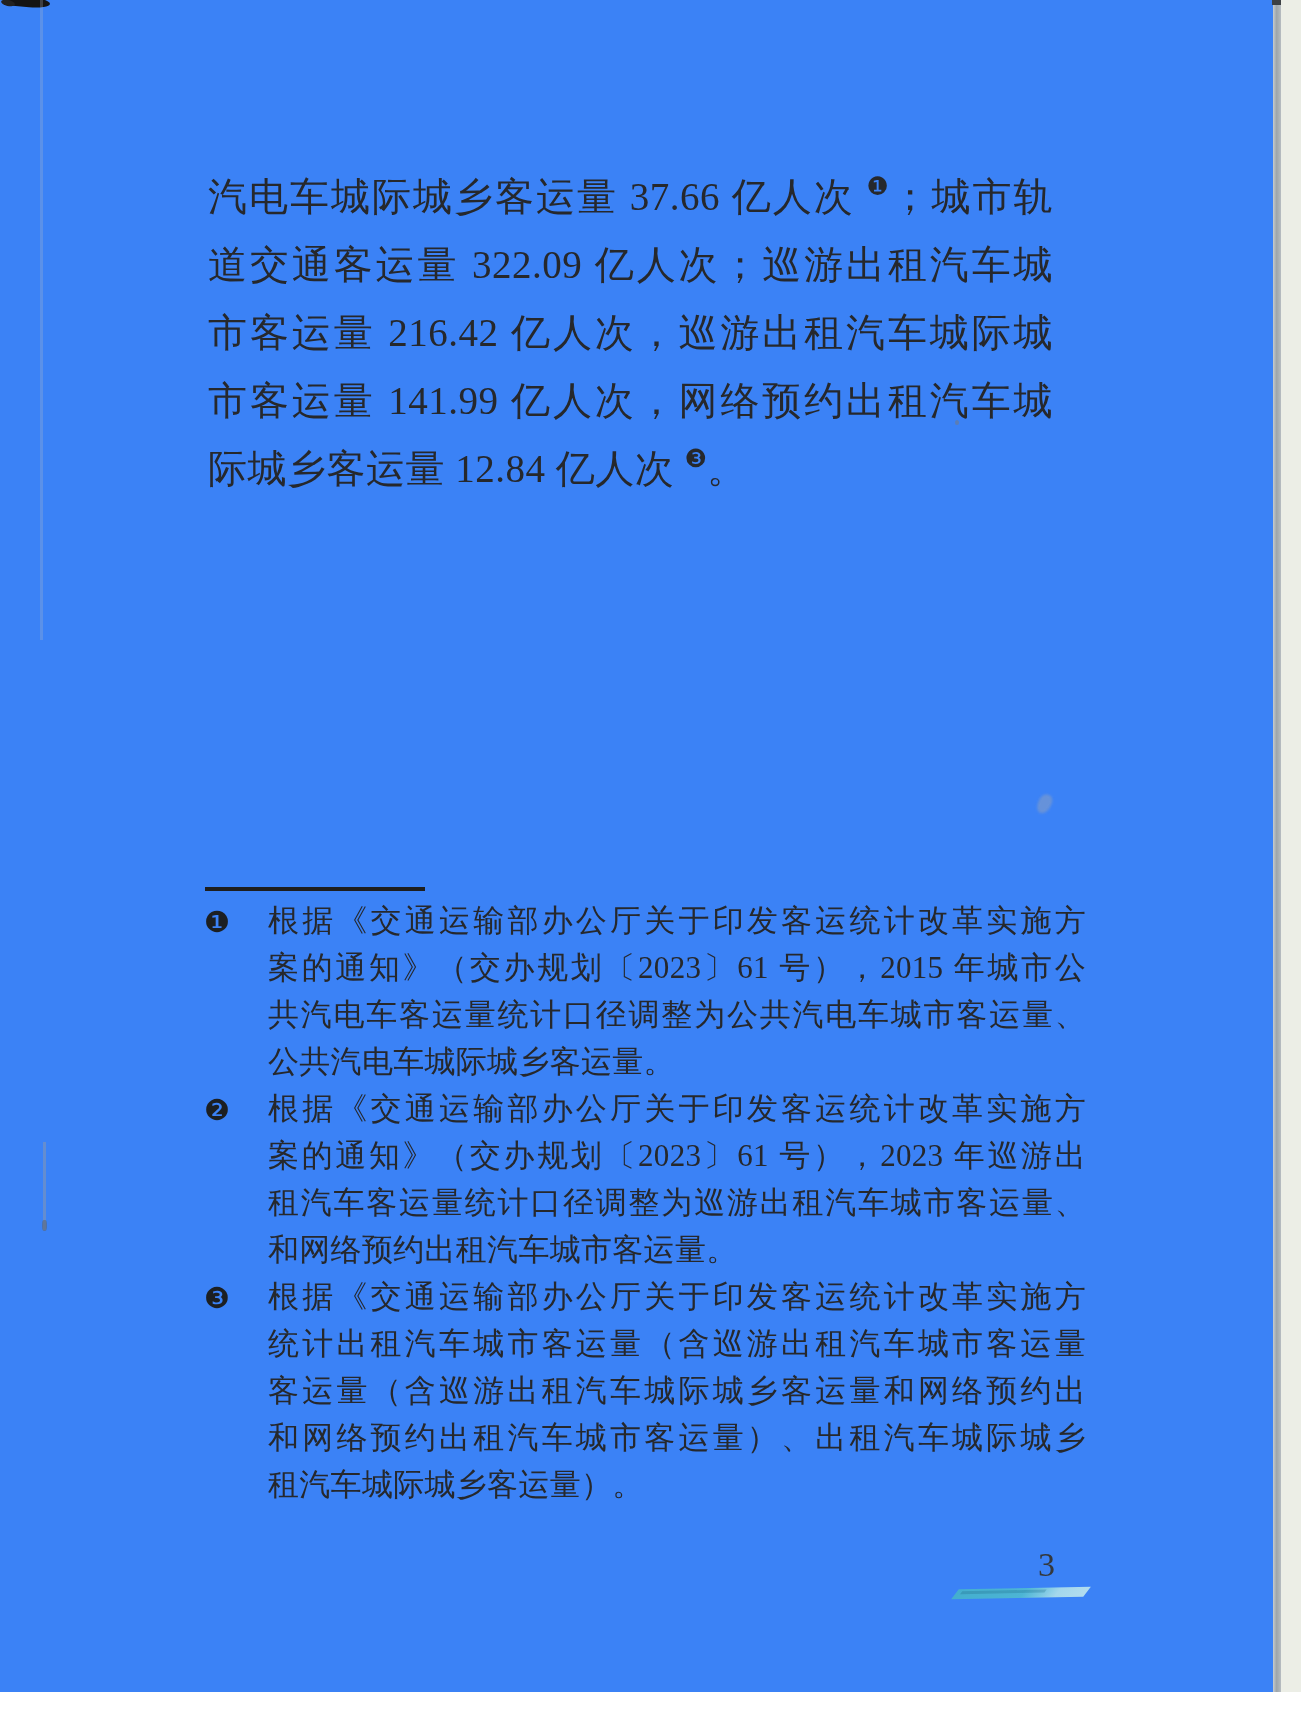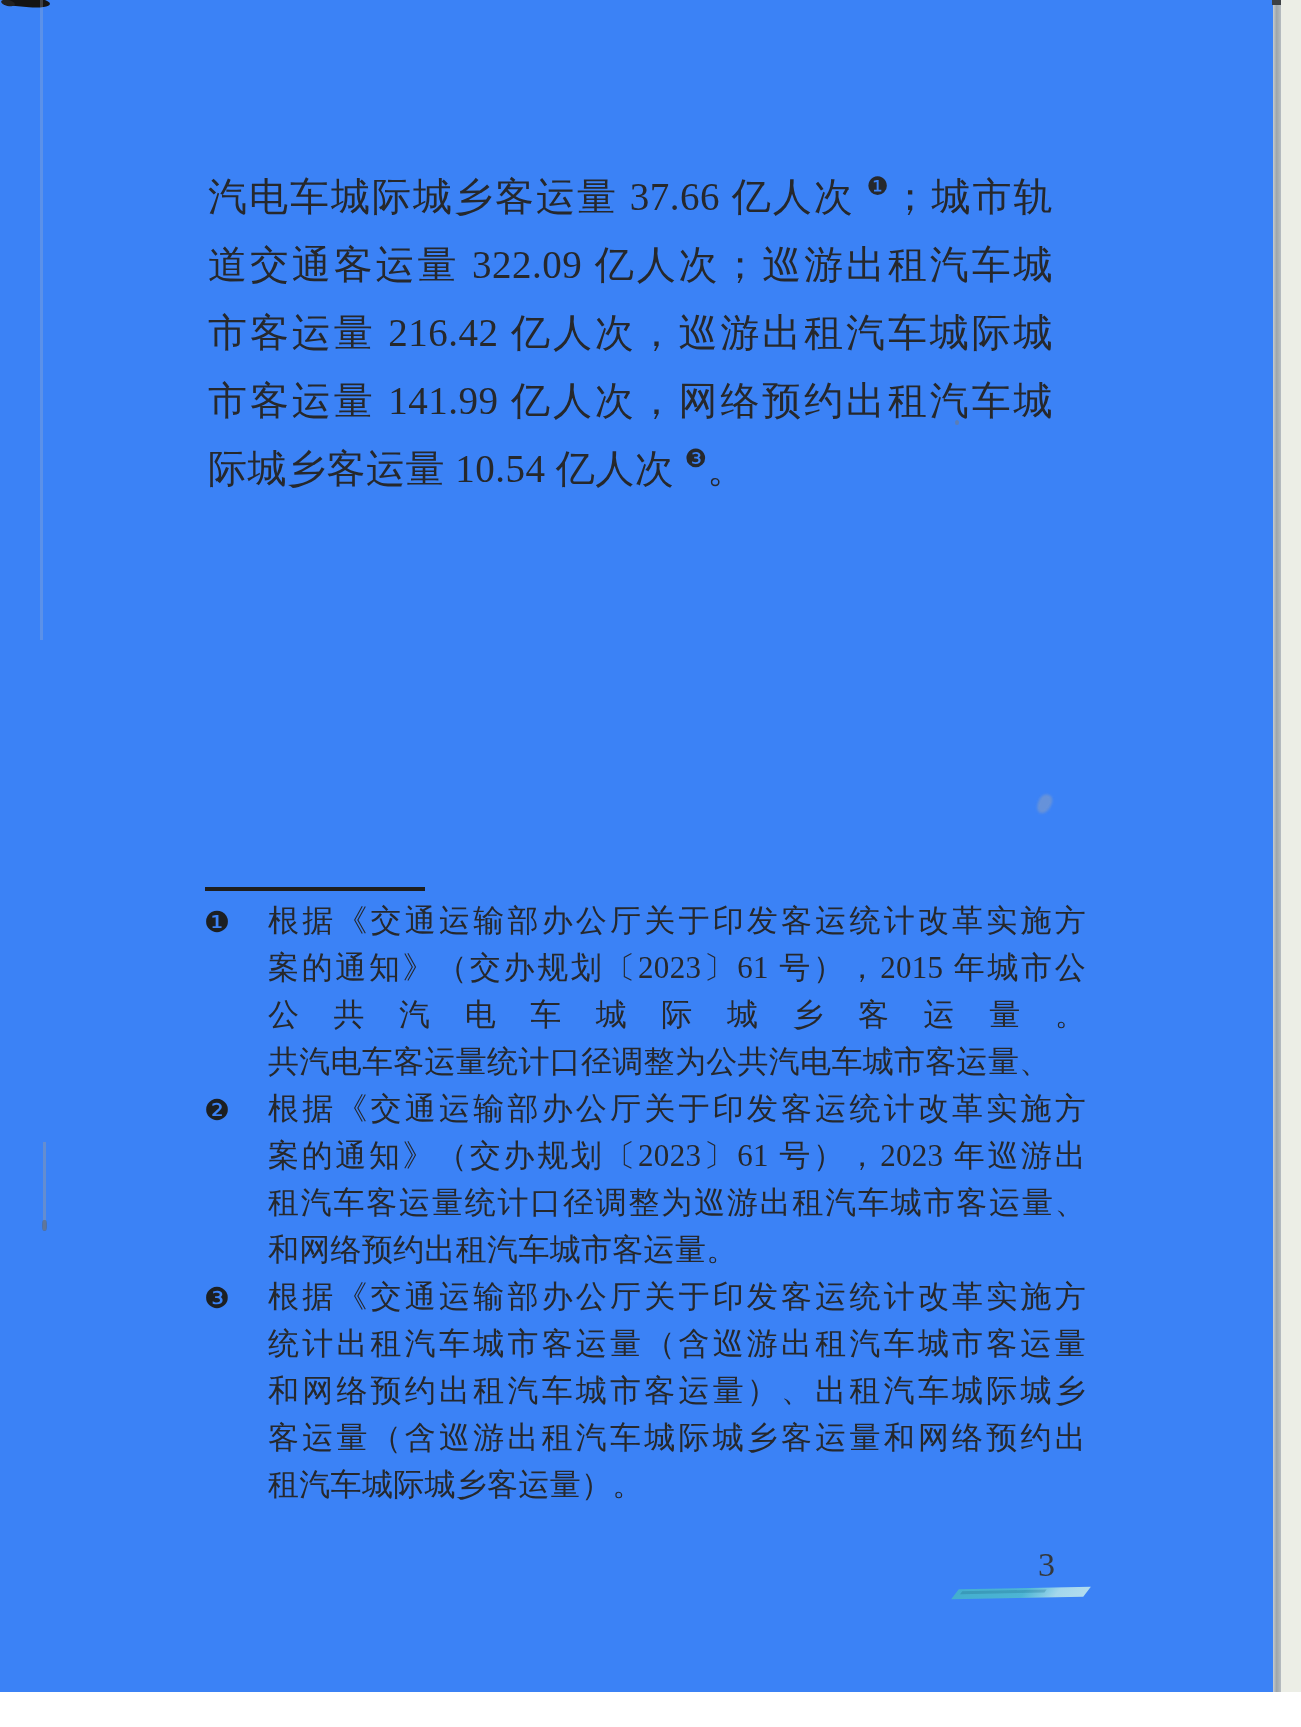--- a/index.html
+++ b/index.html
@@ -99,45 +99,45 @@
 </head>
 <body>
 
 <div class="page">
 
   <div class="body-text">
       <div class="bline"><span>汽电车城际城乡客运量 37.66 亿人次 </span><sup class="fnref">❶</sup><span>；城市轨</span></div>
       <div class="bline"><span>道交通客运量 322.09 亿人次；巡游出租汽车城</span></div>
       <div class="bline"><span>市客运量 216.42 亿人次，巡游出租汽车城际城</span></div>
       <div class="bline"><span>市客运量 141.99 亿人次，网络预约出租汽车城</span></div>
-      <div class="bline"><span>际城乡客运量 10.54 亿人次 </span><sup class="fnref">❸</sup><span>。</span></div>
+      <div class="bline"><span>际城乡客运量 12.84 亿人次 </span><sup class="fnref">❸</sup><span>。</span></div>
     </div>
 
   <div class="fn-divider"></div>
   <div class="footnotes">
       <div class="footnote">
         <span class="fnmark">❶</span>
         <div class="fline">根据《交通运输部办公厅关于印发客运统计改革实施方</div>
         <div class="fline">案的通知》（交办规划〔2023〕61 号），2015 年城市公</div>
+        <div class="fline">共汽电车客运量统计口径调整为公共汽电车城市客运量、</div>
         <div class="fline">公共汽电车城际城乡客运量。</div>
-        <div class="fline">共汽电车客运量统计口径调整为公共汽电车城市客运量、</div>
       </div>
       <div class="footnote">
         <span class="fnmark">❷</span>
         <div class="fline">根据《交通运输部办公厅关于印发客运统计改革实施方</div>
         <div class="fline">案的通知》（交办规划〔2023〕61 号），2023 年巡游出</div>
         <div class="fline">租汽车客运量统计口径调整为巡游出租汽车城市客运量、</div>
         <div class="fline">和网络预约出租汽车城市客运量。</div>
       </div>
       <div class="footnote">
         <span class="fnmark">❸</span>
         <div class="fline">根据《交通运输部办公厅关于印发客运统计改革实施方</div>
         <div class="fline">统计出租汽车城市客运量（含巡游出租汽车城市客运量</div>
+        <div class="fline">客运量（含巡游出租汽车城际城乡客运量和网络预约出</div>
         <div class="fline">和网络预约出租汽车城市客运量）、出租汽车城际城乡</div>
-        <div class="fline">客运量（含巡游出租汽车城际城乡客运量和网络预约出</div>
         <div class="fline">租汽车城际城乡客运量）。</div>
       </div>
     </div>
 
   <div class="page-number">3</div>
   <div class="hl-streak"></div>
 
   <div class="art corner-swoosh"></div>
   <div class="art corner-swoosh2"></div>
   <div class="art edge-line-topleft"></div>

